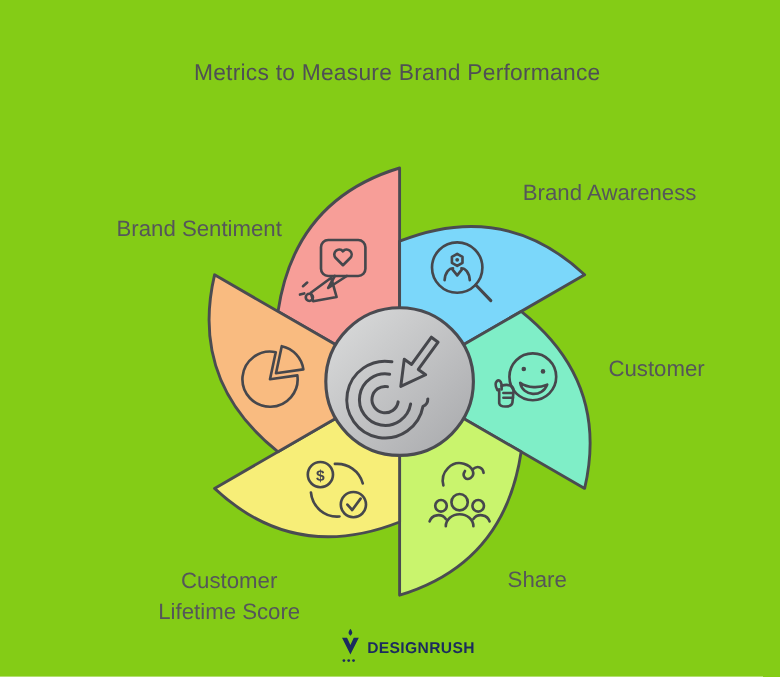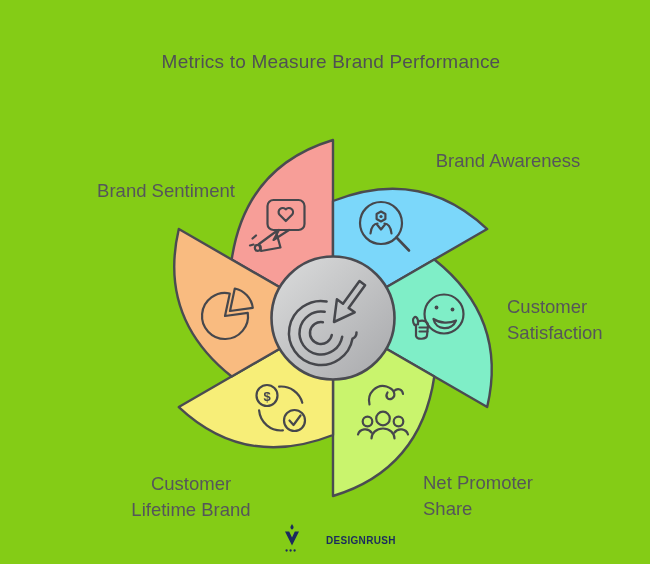--- a/index.html
+++ b/index.html
@@ -11,22 +11,22 @@
   .lbl .ln{display:block;}
   .lbl-center{transform:translate(-50%,-50%);white-space:nowrap;}
   #lbl-bs{left:166px;top:160px;margin-top:31px;}
   #lbl-ba{left:508px;top:161px;}
   #lbl-cs{left:507px;top:294px;}
   #lbl-nps{left:423px;top:470px;}
   #lbl-clv{left:191px;top:471px;transform:translateX(-50%);text-align:center;white-space:nowrap;}
   #lbl-ms{left:94px;top:320px;}
   .wheel{position:absolute;left:0;top:0;}
   .footer{position:absolute;left:284px;top:524px;display:flex;align-items:flex-end;gap:6px;}
-  .wordmark{font-size:10px;font-weight:700;color:#1b2b5e;letter-spacing:.3px;line-height:1;
-            padding-bottom:7px;margin-left:20px;}
+  .wordmark{font-size:13px;font-weight:700;color:#1b2b5e;letter-spacing:.3px;line-height:1;
+            padding-bottom:7px;}
 </style>
 </head>
 <body>
 
 <div class="stage">
 
   <div class="title">Metrics to Measure Brand Performance</div>
 
   <svg class="wheel" width="650" height="564" viewBox="0 0 650 564">
     <defs>
@@ -109,29 +109,27 @@
   </svg>
 
   <div class="lbl lbl-center" id="lbl-bs">
     <span class="ln">Brand Sentiment</span>
   </div>
   <div class="lbl lbl-center" id="lbl-ba">
     <span class="ln">Brand Awareness</span>
   </div>
   <div class="lbl" id="lbl-cs">
     <span class="ln">Customer</span>
-    <span class="ln">Satisfaction</span>
   </div>
   <div class="lbl" id="lbl-nps">
-    <span class="ln">Net Promoter</span>
     <span class="ln">Share</span>
   </div>
   <div class="lbl" id="lbl-clv">
     <span class="ln">Customer</span>
-    <span class="ln">Lifetime Brand</span>
+    <span class="ln">Lifetime Score</span>
   </div>
 
   <div class="footer">
     <svg width="16" height="29" viewBox="0 0 16 29">
       <g fill="#1b2b5e">
         <path d="M8,0 C6.3,2.6 5.6,3.8 8,5.8 C10.4,3.8 9.7,2.6 8,0 Z"></path>
         <path d="M1,7.5 L8,21.5 L15,7.5 L10.8,7.5 L8,13.6 L5.2,7.5 Z"></path>
         <circle cx="2.6" cy="26.5" r="1.15"></circle>
         <circle cx="6.6" cy="26.5" r="1.15"></circle>
         <circle cx="10.6" cy="26.5" r="1.15"></circle>

